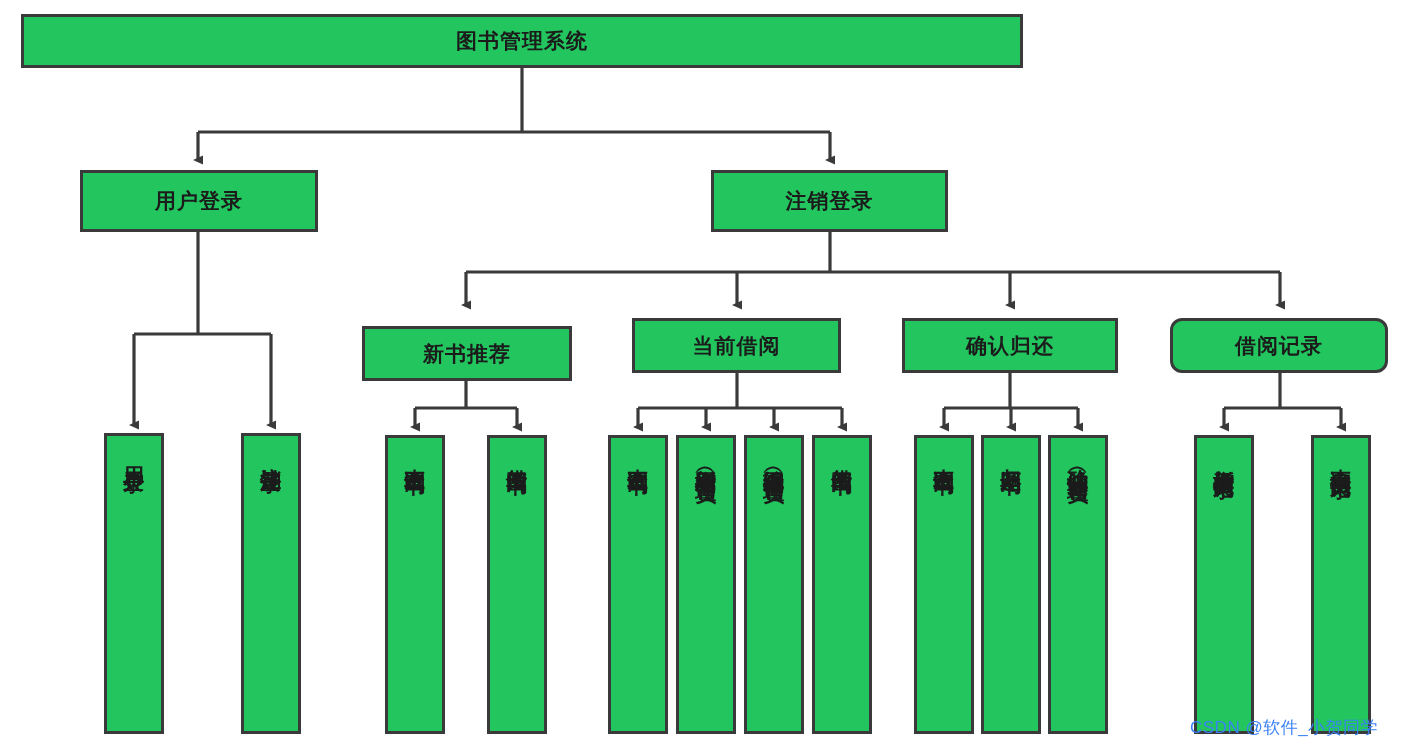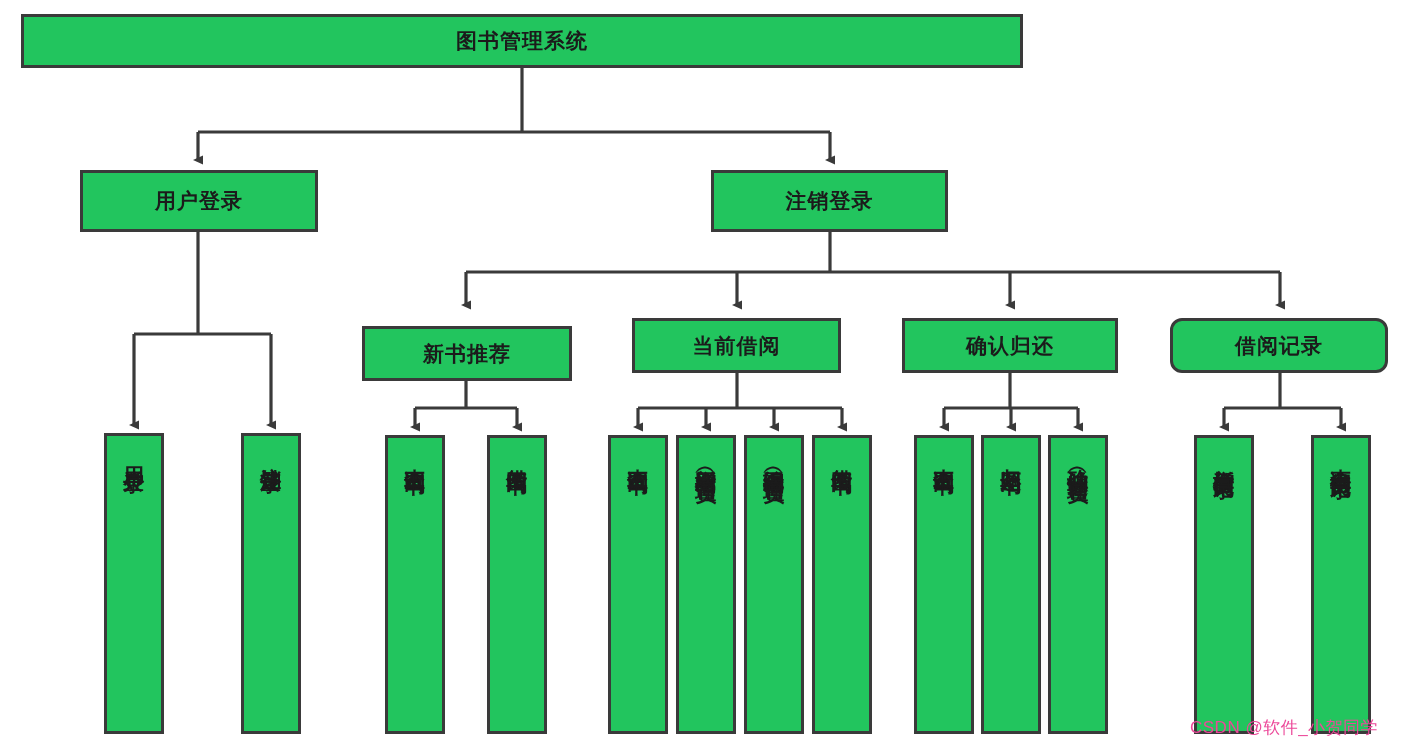--- a/index.html
+++ b/index.html
@@ -53,21 +53,21 @@
     writing-mode: vertical-rl;
     text-orientation: upright;
     font-size: 21px;
     line-height: 1.32;
     letter-spacing: 2px;
     white-space: nowrap;
   }
   .watermark {
     position: absolute;
     font-size: 17px;
-    color: #ec4899;
+    color: #3b82f6;
     white-space: nowrap;
     letter-spacing: 0.5px;
   }
 </style>
 </head>
 <body>
 
 <div id="canvas">
 
   <svg class="wires" viewBox="0 0 1405 747">

